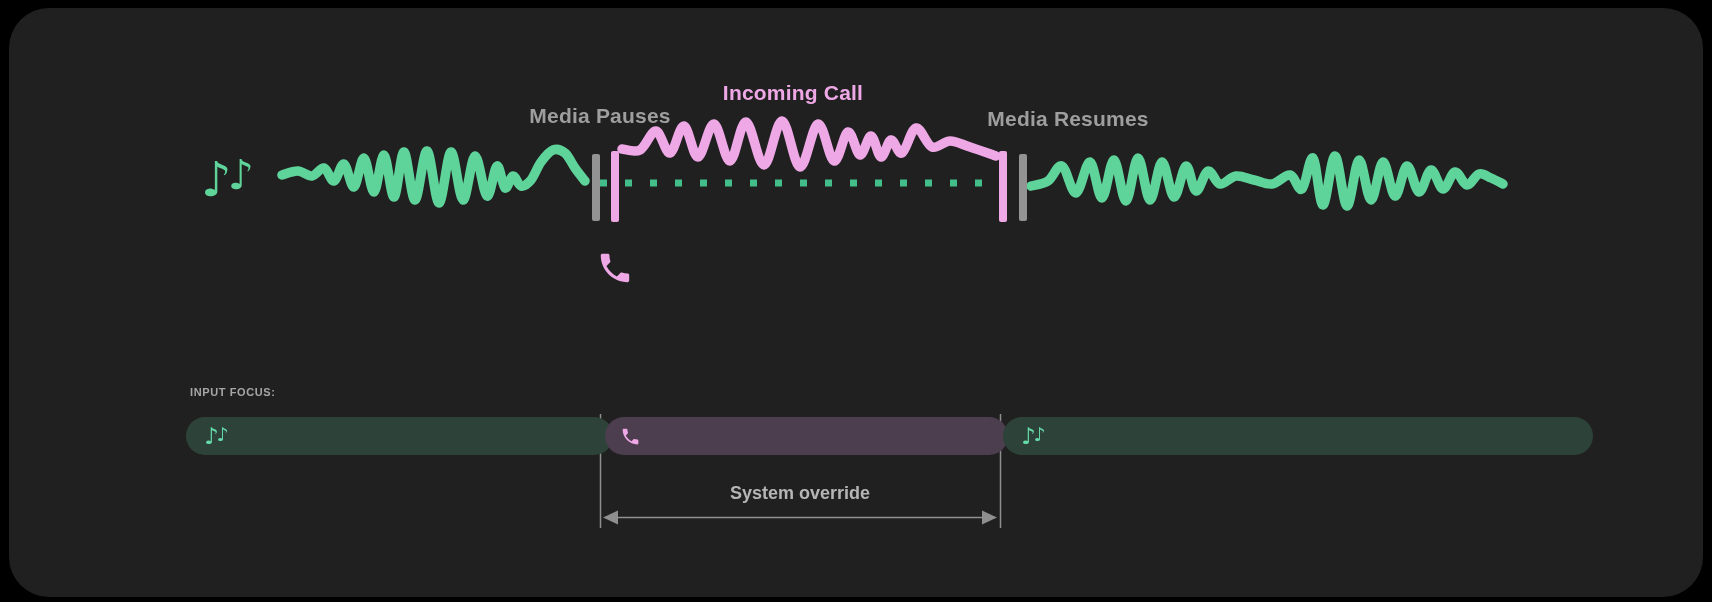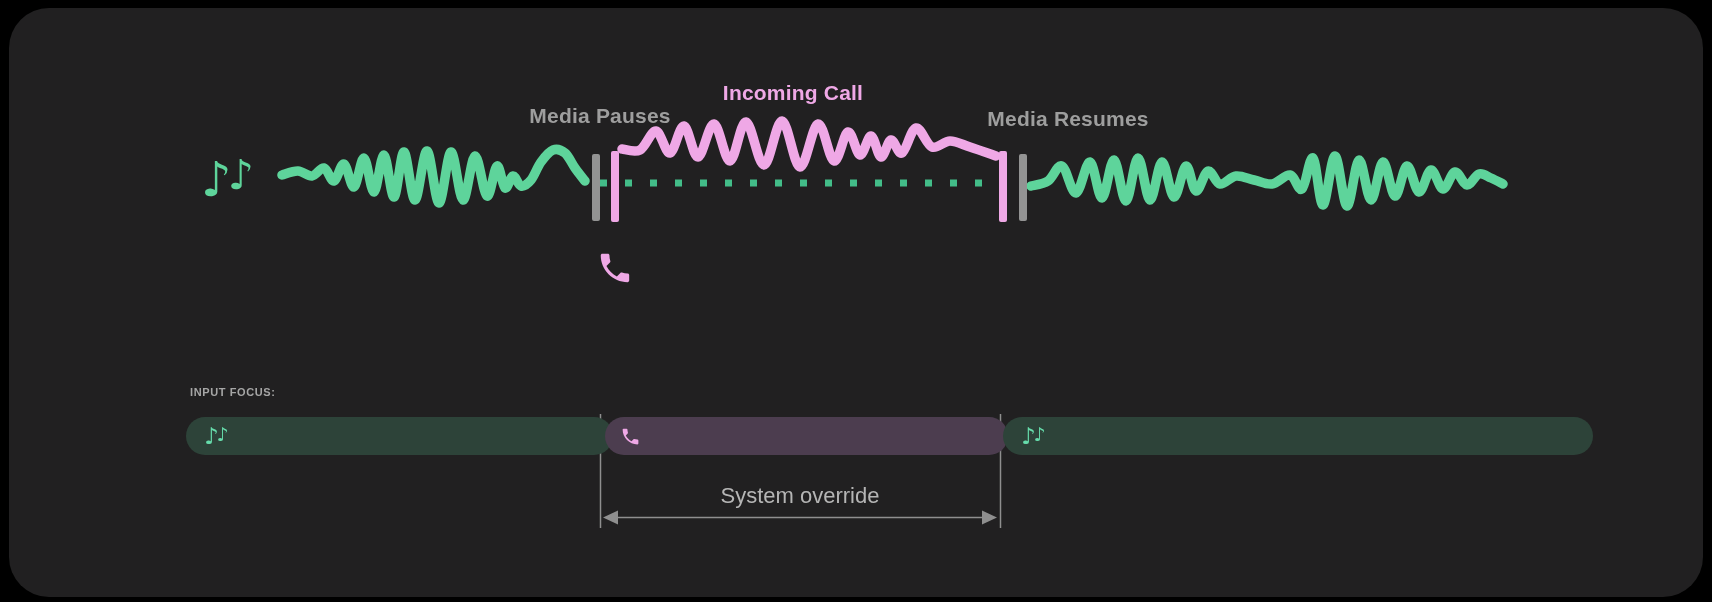--- a/index.html
+++ b/index.html
@@ -46,21 +46,21 @@
   .pill-media{background:var(--pill-media-bg,#2d4339);padding-left:18px;}
   .pill-call{background:var(--pill-call-bg,#4c3d4f);padding-left:15px;}
   .pill-notes{
     color:var(--pill-note-green,#66dcab);
     font-family:"DejaVu Sans",sans-serif;line-height:1;
   }
   .pill-notes .n1{font-size:23px;display:inline-block;}
   .pill-notes .n2{font-size:19px;display:inline-block;transform:translateY(-3px);margin-left:-2px;}
   .annotation{
     position:absolute;left:800px;top:483px;transform:translateX(-50%);
-    color:var(--annotation-gray,#b5b5b5);font-size:22px;font-weight:400;
+    color:var(--annotation-gray,#b5b5b5);font-size:18px;font-weight:700;
   }
 </style>
 </head>
 <body>
 
 <div class="stage">
 
   <div class="card"></div>
 
   <svg class="layer" viewBox="0 0 1712 602" xmlns="http://www.w3.org/2000/svg">

